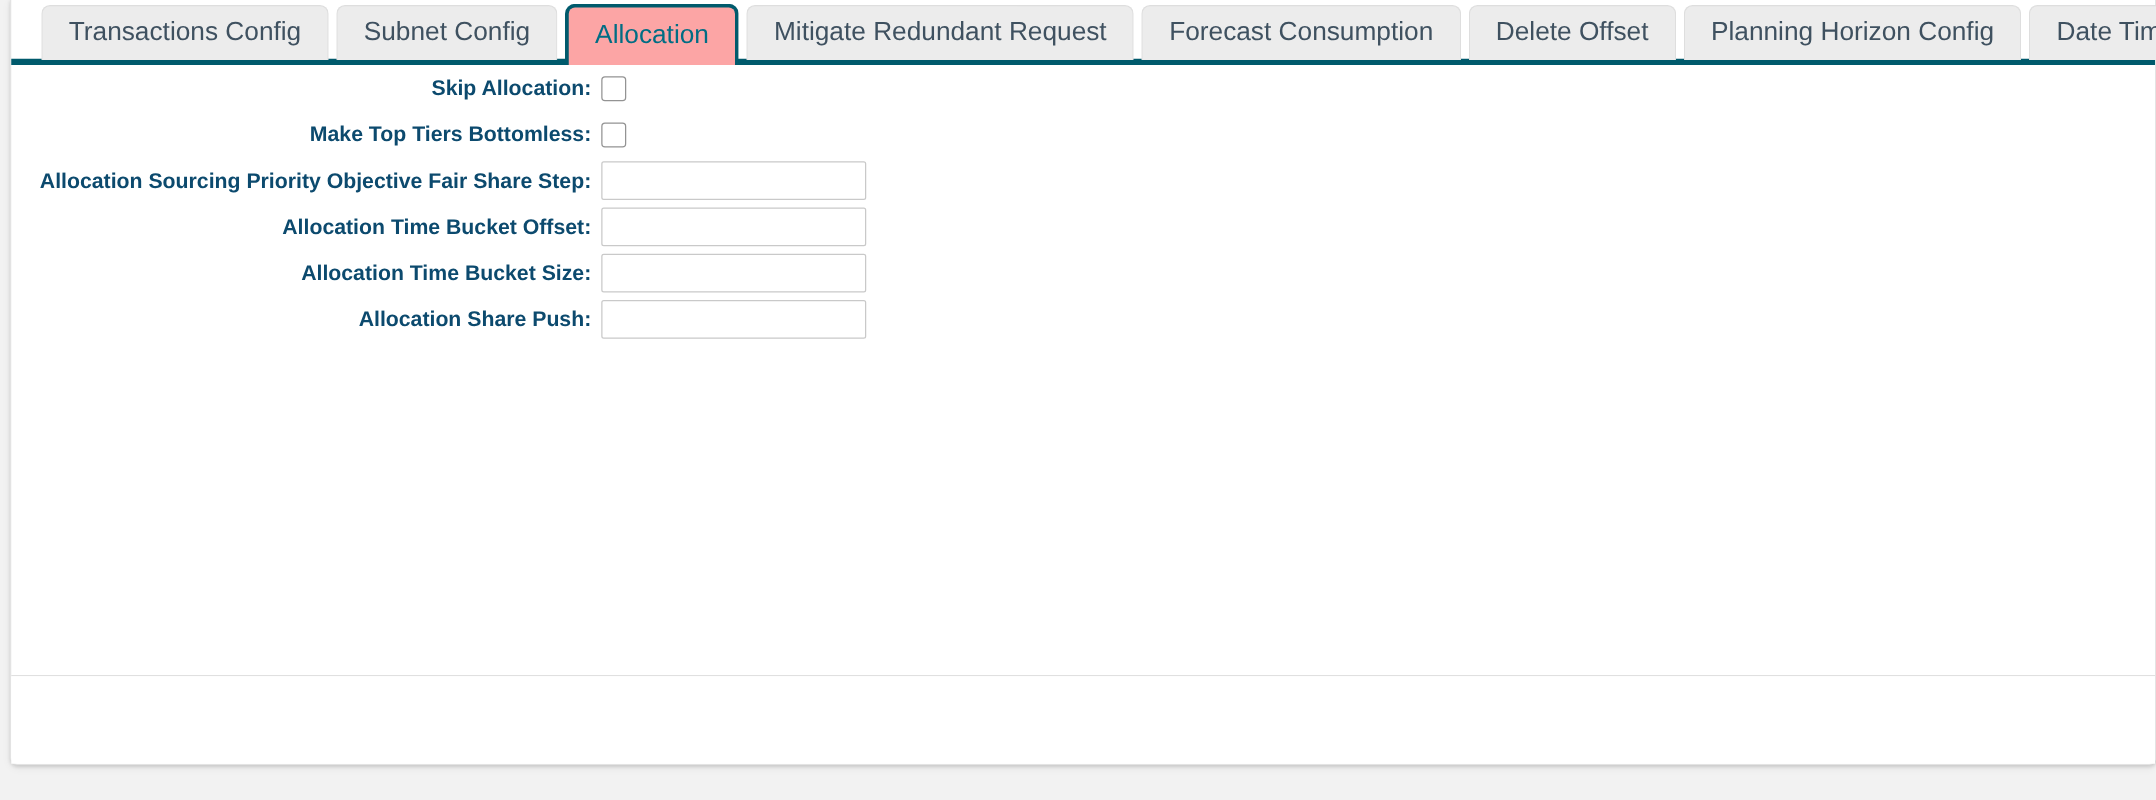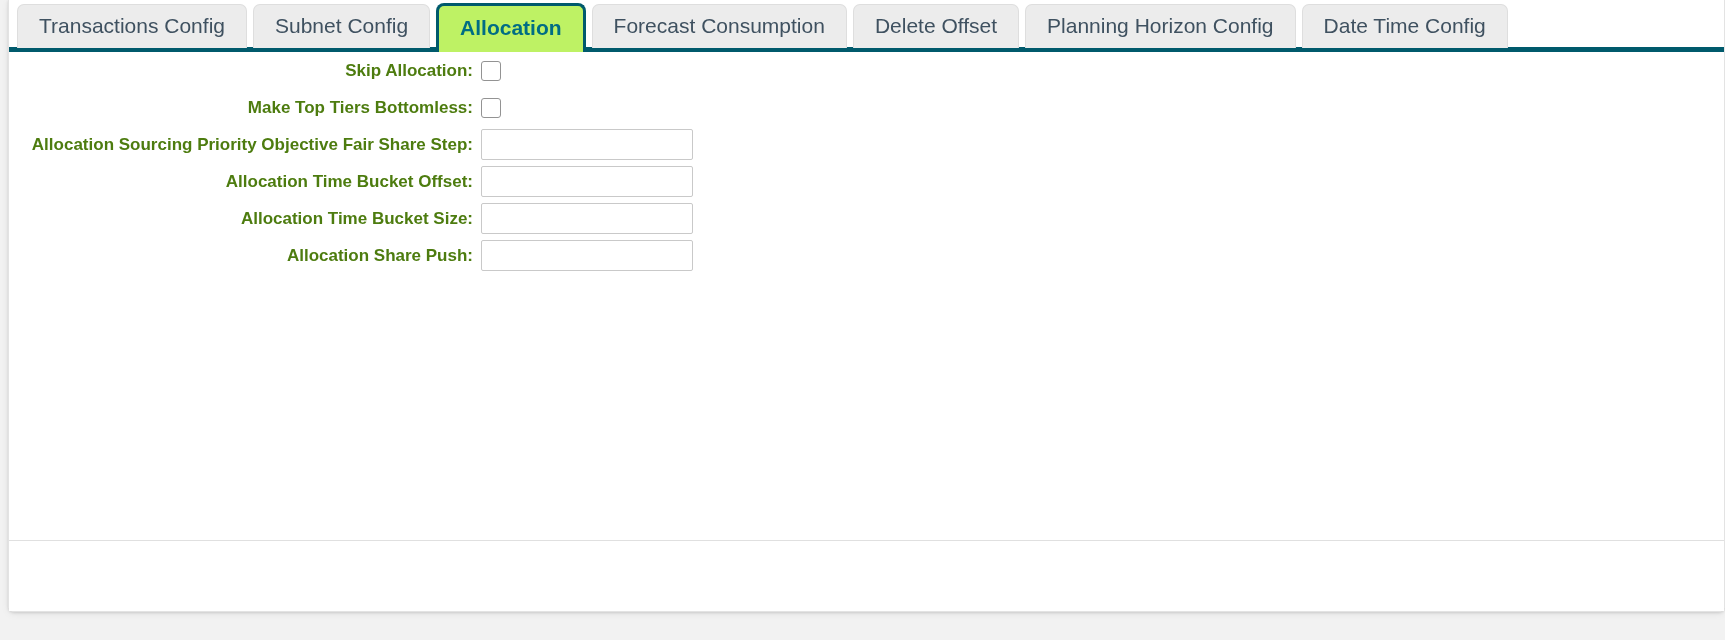--- a/index.html
+++ b/index.html
@@ -33,42 +33,42 @@
   
   .tabbar {
     position: absolute;
     left: 0;
     top: 0;
     width: 100%;
     height: 52px;
     border-bottom: 5px solid #005a6c;
     display: flex;
     align-items: flex-end;
-    padding-left: 8px;
+    padding-left: 24px;
     gap: 6px;
   }
   .tab {
     position: relative;
     height: 44px;
     line-height: 42px;
     padding: 0 21px;
     background: #ececec;
     border: 1px solid #dedede;
     border-bottom: none;
     border-radius: 7px 7px 0 0;
     color: #3f5160;
     font-size: 21px;
     white-space: nowrap;
     cursor: pointer;
     margin-bottom: -1px;
   }
   .tab.active {
-    background: #bef264;
+    background: #fca5a5;
     color: #006d84;
-    font-weight: bold;
+    font-weight: normal;
     border: 3px solid #005a6c;
     border-bottom: none;
     border-radius: 8px 8px 0 0;
     height: 49px;
     line-height: 43px;
     margin-bottom: -5px;
     z-index: 3;
   }
 
   
@@ -82,21 +82,21 @@
     display: flex;
     align-items: center;
     height: 37px;
   }
   .row .label {
     width: 472px;
     text-align: right;
     padding-right: 8px;
     font-size: 17px;
     font-weight: bold;
-    color: #4d7c0f;
+    color: #0c4a6e;
     white-space: nowrap;
   }
   .row .control {
     flex: 0 0 auto;
     display: flex;
     align-items: center;
   }
   .cbx {
     width: 20px;
     height: 20px;
@@ -140,20 +140,21 @@
 </head>
 <body>
 
 <div class="screen">
   <div class="card">
 
     <div class="tabbar">
         <div class="tab"><span>Transactions Config</span></div>
         <div class="tab"><span>Subnet Config</span></div>
         <div class="tab active"><span>Allocation</span></div>
+        <div class="tab"><span>Mitigate Redundant Request</span></div>
         <div class="tab"><span>Forecast Consumption</span></div>
         <div class="tab"><span>Delete Offset</span></div>
         <div class="tab"><span>Planning Horizon Config</span></div>
         <div class="tab"><span>Date Time Config</span></div>
       </div>
 
     <div class="form">
         <div class="row">
           <div class="label">Skip Allocation:</div>
           <div class="control">

